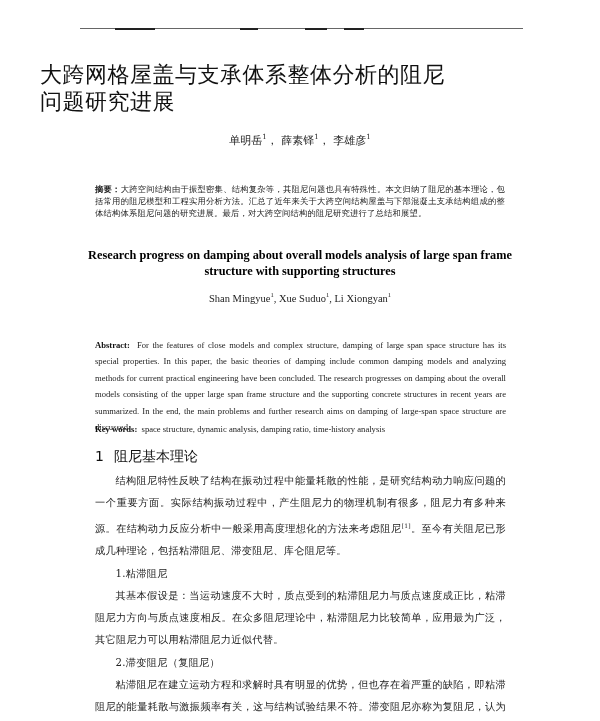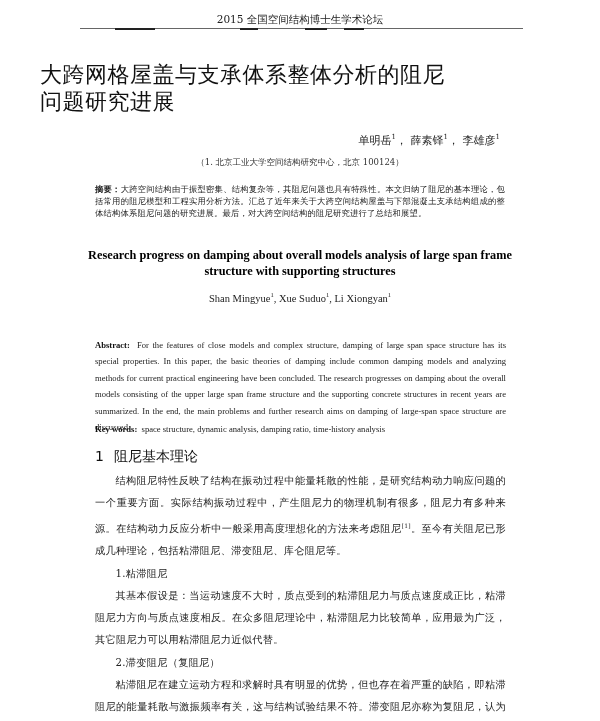--- a/index.html
+++ b/index.html
@@ -14,21 +14,21 @@
     border-top: 1px solid #666;
   }
   .head-rule .seg { position: absolute; top: -1px; height: 2px; background: #222; }
   .title {
     position: absolute; left: 40px; width: 520px; top: 61px;
     font-family: "DejaVu Sans", sans-serif; font-size: 22px;
     line-height: 27px; color: #111; letter-spacing: 0.5px;
   }
   .authors {
     position: absolute; left: 100px; width: 400px; top: 133px;
-    text-align: right; font-family: "DejaVu Serif", serif; font-size: 11px; color: #222;
+    text-align: center; font-family: "DejaVu Serif", serif; font-size: 11px; color: #222;
   }
   .authors sup { font-size: 7px; }
   .affil {
     position: absolute; left: 100px; width: 400px; top: 157px;
     text-align: center; font-family: "DejaVu Serif", serif; font-size: 8.5px; color: #333;
   }
   .cn-abstract {
     position: absolute; left: 95px; width: 410px; top: 183px;
     font-family: "DejaVu Serif", serif; font-size: 8.3px; line-height: 12px; color: #222;
     text-align: justify; letter-spacing: 0.2px;
@@ -76,39 +76,37 @@
   .body-text p { margin: 0; text-indent: 2em; }
   .body-text .sub { text-indent: 2em; }
   .body-text sup { font-size: 6px; }
   .b1 { top: 470px; }
 </style>
 </head>
 <body>
 
 <div class="page">
 
-  <div class="running-head">2015 全国空间结构博士生学术论坛</div>
   <div class="head-rule">
     <span class="seg" style="left:35px;width:40px;"></span>
     <span class="seg" style="left:160px;width:18px;"></span>
     <span class="seg" style="left:225px;width:22px;"></span>
     <span class="seg" style="left:264px;width:20px;"></span>
   </div>
 
   <div class="title">
     <div>大跨网格屋盖与支承体系整体分析的阻尼</div>
     <div>问题研究进展</div>
   </div>
 
   <div class="authors">
     <span>单明岳</span><sup>1</sup><span>，</span>
     <span>薛素铎</span><sup>1</sup><span>，</span>
     <span>李雄彦</span><sup>1</sup>
   </div>
-  <div class="affil">（1. 北京工业大学空间结构研究中心，北京 100124）</div>
 
   <div class="cn-abstract">
     <b>摘要：</b><span>大跨空间结构由于振型密集、结构复杂等，其阻尼问题也具有特殊性。本文归纳了阻尼的基本理论，包括常用的阻尼模型和工程实用分析方法。汇总了近年来关于大跨空间结构屋盖与下部混凝土支承结构组成的整体结构体系阻尼问题的研究进展。最后，对大跨空间结构的阻尼研究进行了总结和展望。</span>
   </div>
 
   <div class="en-title">
     <div>Research progress on damping about overall models analysis of large span frame</div>
     <div>structure with supporting structures</div>
   </div>
 

